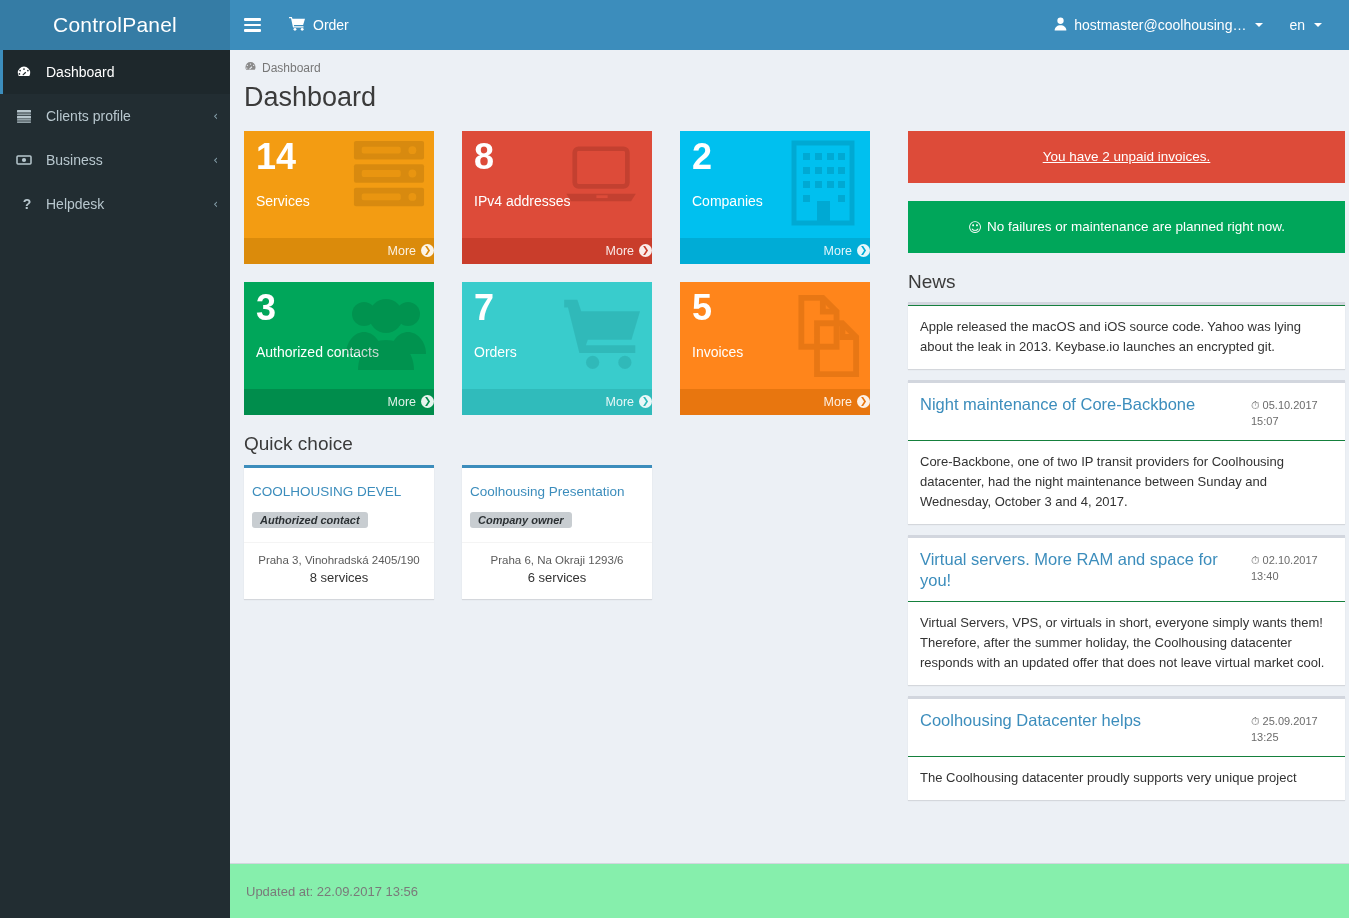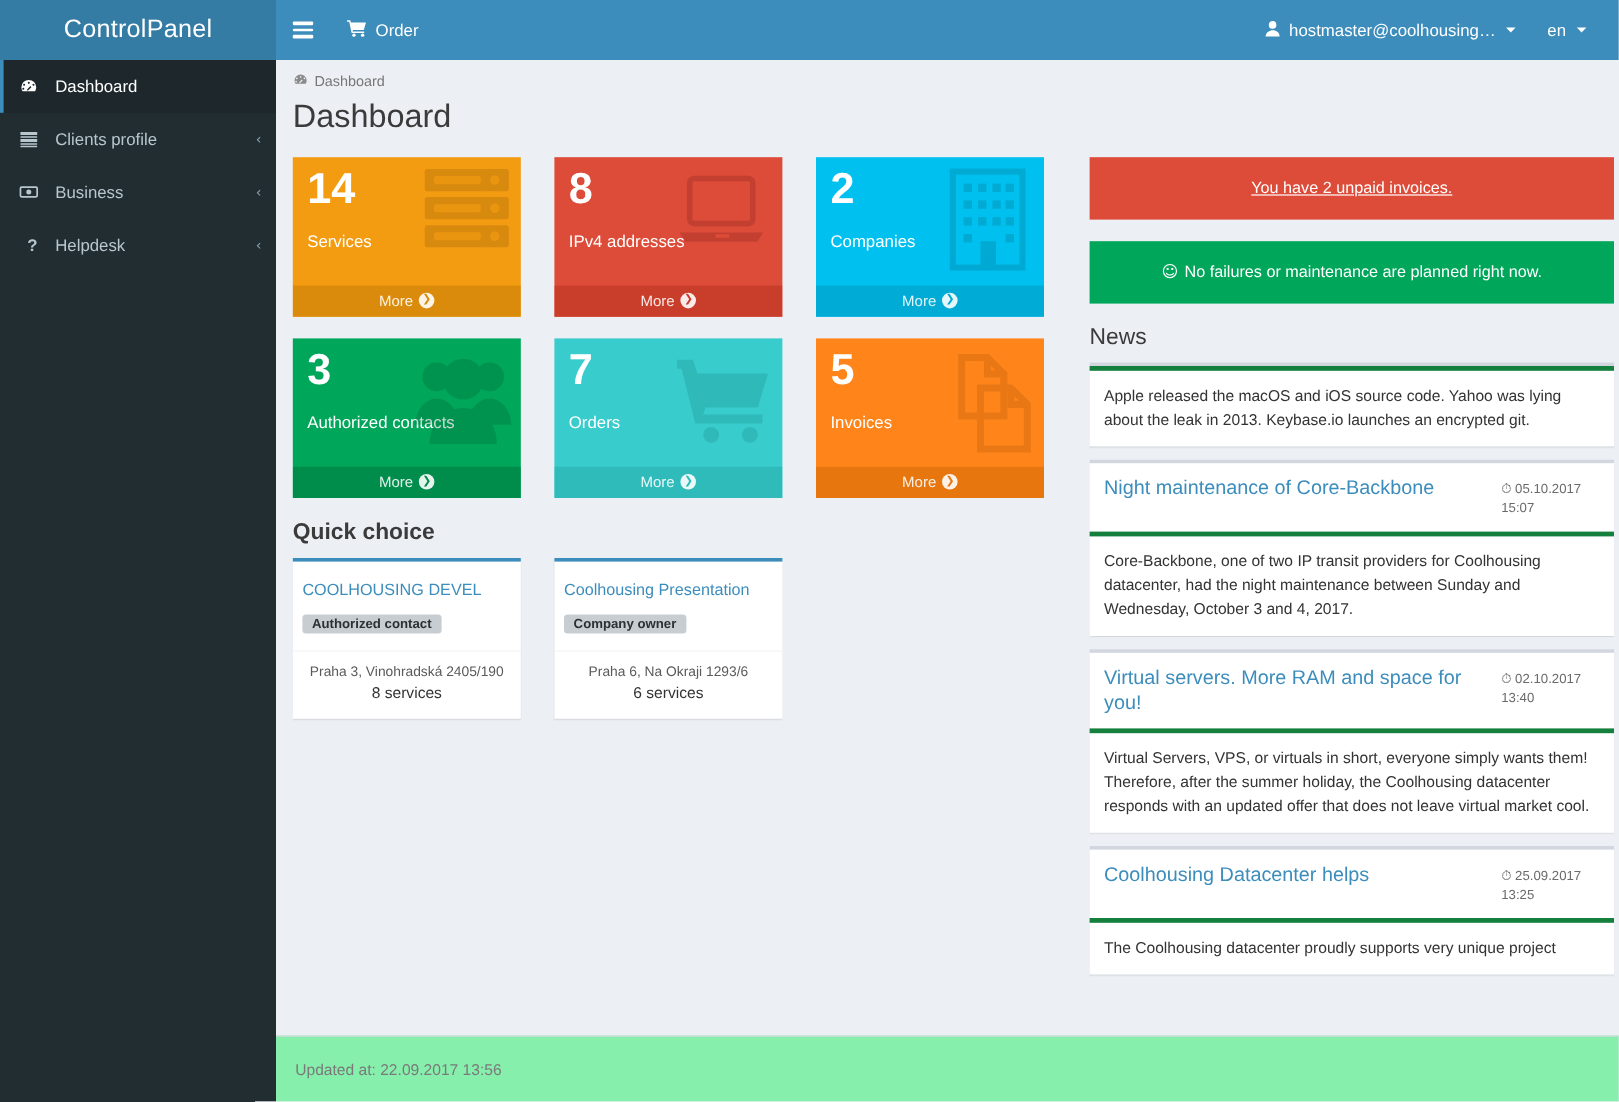--- a/index.html
+++ b/index.html
@@ -129,51 +129,51 @@
     position: absolute; left: 12px; top: 62px;
     font-size: 14px;
   }
   .tile .tile-ico {
     position: absolute; right: 6px; top: 6px;
     opacity: .22;
   }
   .tile .more {
     position: absolute; left: 0; bottom: 0;
     width: 100%; height: 26px;
-    display: flex; align-items: center; justify-content: center; gap: 5px;
+    display: flex; align-items: center; justify-content: flex-end; gap: 5px;
     font-size: 12.5px; color: rgba(255,255,255,.88);
     cursor: pointer; text-decoration: none;
   }
   .arrow-circ {
     width: 13px; height: 13px; border-radius: 50%;
     background: rgba(255,255,255,.9);
     display: inline-flex; align-items: center; justify-content: center;
     font-size: 9px; line-height: 1;
     font-family: "DejaVu Sans", sans-serif;
   }
 
   
   .section-title {
-    font-size: 19px; font-weight: 700; color: #3b3b3b;
+    font-size: 19px; font-weight: 400; color: #3b3b3b;
     margin: 4px 0 10px 0;
   }
   .qc-row { display: flex; gap: 28px; }
   .qc-card {
     width: 190px;
     background: #fff;
     border-top: 3px solid #3c8dbc;
     box-shadow: 0 1px 1px rgba(0,0,0,.1);
   }
   .qc-head { padding: 16px 8px 14px; }
   .qc-name { color: #3c8dbc; font-size: 13.5px; margin-bottom: 11px; cursor: pointer; }
   .qc-badge {
     display: inline-block;
     background: #c8cdd1; color: #2b3033;
     font-size: 11px; font-weight: bold;
-    padding: 2px 8px; border-radius: 3px;
+    padding: 2px 8px; border-radius: 3px; font-style: italic;
   }
   .qc-body {
     border-top: 1px solid #f4f4f4;
     padding: 11px 8px 14px; text-align: center;
   }
   .qc-addr { font-size: 11.5px; color: #5a5a5a; margin-bottom: 4px; }
   .qc-svc { font-size: 13px; color: #333; }
 
   
   .alert {
@@ -208,21 +208,21 @@
     color: #3c8dbc; font-size: 16.5px; font-weight: 300;
     line-height: 1.25; cursor: pointer; padding-right: 10px;
   }
   .news-date {
     flex: 0 0 82px;
     font-size: 11px; color: #6b6b6b; line-height: 1.45;
     text-align: left; padding-top: 4px;
   }
   .news-date .clk { margin-right: 3px; }
   .news-body {
-    border-top: 4px solid #15803d;
+    border-top: 1px solid #15803d;
     padding: 11px 12px 12px;
     font-size: 13px; color: #333; line-height: 1.55;
   }
 
   
   .footer {
     position: absolute; left: 230px; bottom: 0;
     width: 1119px; height: 55px;
     background: #86efac;
     border-top: 1px solid #d2d6de;

